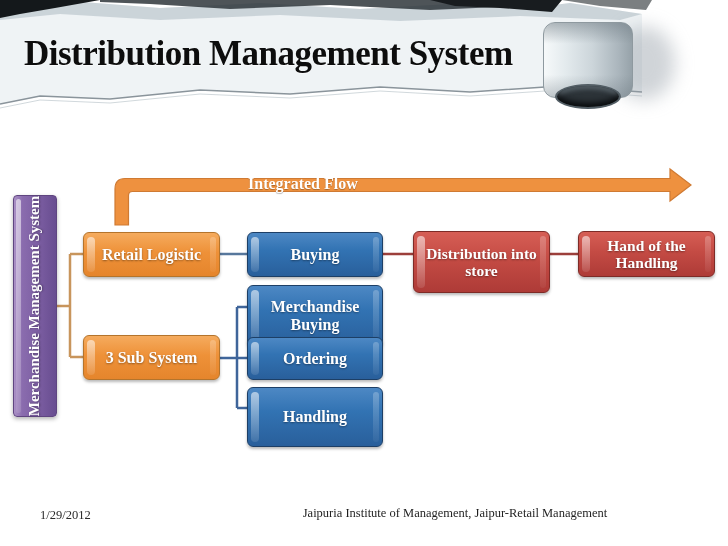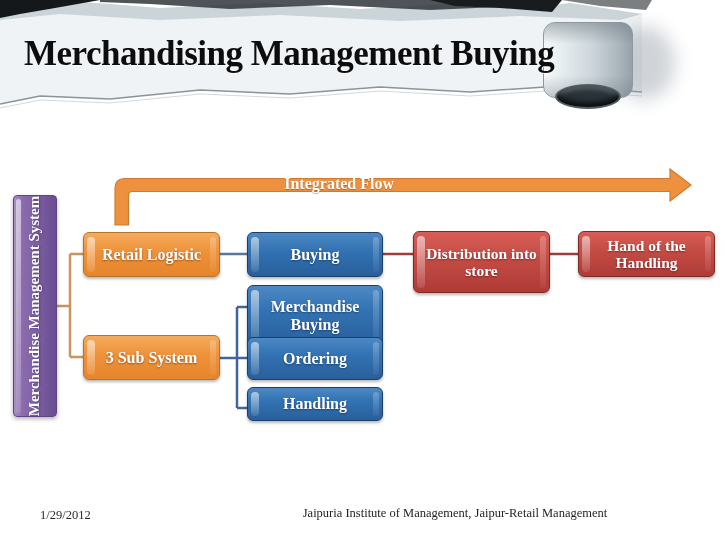--- a/index.html
+++ b/index.html
@@ -68,21 +68,21 @@
     box-shadow:0 2px 4px rgba(0,0,0,.3);
   }
   .node.purple::before{left:2px;top:3px;bottom:3px;width:5px;}
   .node.purple::after{display:none;}
   .vbox-inner{
     position:absolute;left:50%;top:50%;width:224px;
     transform:translate(-50%,-50%) rotate(-90deg);
     text-align:center;font-size:15px;line-height:1.15;
   }
   .flow-label{
-    position:absolute;left:248px;top:175px;width:146px;z-index:2;text-align:right;
+    position:absolute;left:248px;top:175px;width:146px;z-index:2;text-align:left;
     color:#fff;font-weight:bold;font-size:16px;text-shadow:0 1px 1px rgba(0,0,0,.3);
   }
   
   .footer-date{position:absolute;left:40px;top:508px;font-size:12.5px;color:#2a2a2a;z-index:2;}
   .footer-credit{
     position:absolute;left:455px;top:506px;transform:translateX(-50%);
     font-size:12.5px;color:#1e1e1e;white-space:nowrap;z-index:2;
   }
 </style>
 </head>
@@ -100,21 +100,21 @@
     <polyline points="0,104 40,96 110,99 200,90 290,94 380,87 470,92 560,86 642,92" fill="none" stroke="#8a949b" stroke-width="1.5"></polyline>
     <polyline points="0,108 40,100 110,103 200,94 290,98 380,91 470,96 560,90 642,96" fill="none" stroke="#c6ced3" stroke-width="1" opacity="0.8"></polyline>
   </svg>
 
   <div class="scroll">
     <div class="shadow"></div>
     <div class="tube"></div>
     <div class="core"></div>
   </div>
 
-  <div class="slide-title">Merchandising Management Buying</div>
+  <div class="slide-title">Distribution Management System</div>
 
   <svg class="connector-svg" width="728" height="546" viewBox="0 0 728 546">
 
     <path d="M115,225 L115,189 Q115,178.5 125,178.5 L670,178.5 L670,169 L691,185 L670,201 L670,191.5 L132.5,191.5
              Q128.5,191.5 128.5,195.5 L128.5,225 Z" fill="#ee913f" stroke="#cf7a33" stroke-width="1.2"></path>
 
     <path d="M57,306 L70,306 M70,254 L70,357 M70,254 L83,254 M70,357 L83,357" fill="none" stroke="#c8955c" stroke-width="2.5"></path>
 
     <path d="M220,254 L247,254" fill="none" stroke="#57779c" stroke-width="2.5"></path>
 
@@ -138,21 +138,21 @@
 
   <div class="node blue" style="left:247px;top:232px;width:136px;height:45px;">
     <span>Buying</span>
   </div>
   <div class="node blue" style="left:247px;top:285px;width:136px;height:62px;">
     <span>Merchandise Buying</span>
   </div>
   <div class="node blue" style="left:247px;top:337px;width:136px;height:43px;">
     <span>Ordering</span>
   </div>
-  <div class="node blue" style="left:247px;top:387px;width:136px;height:34px;">
+  <div class="node blue" style="left:247px;top:387px;width:136px;height:60px;">
     <span>Handling</span>
   </div>
 
   <div class="node red" style="left:413px;top:231px;width:137px;height:62px;">
     <span>Distribution into store</span>
   </div>
   <div class="node red" style="left:578px;top:231px;width:137px;height:46px;">
     <span>Hand of the Handling</span>
   </div>
 

